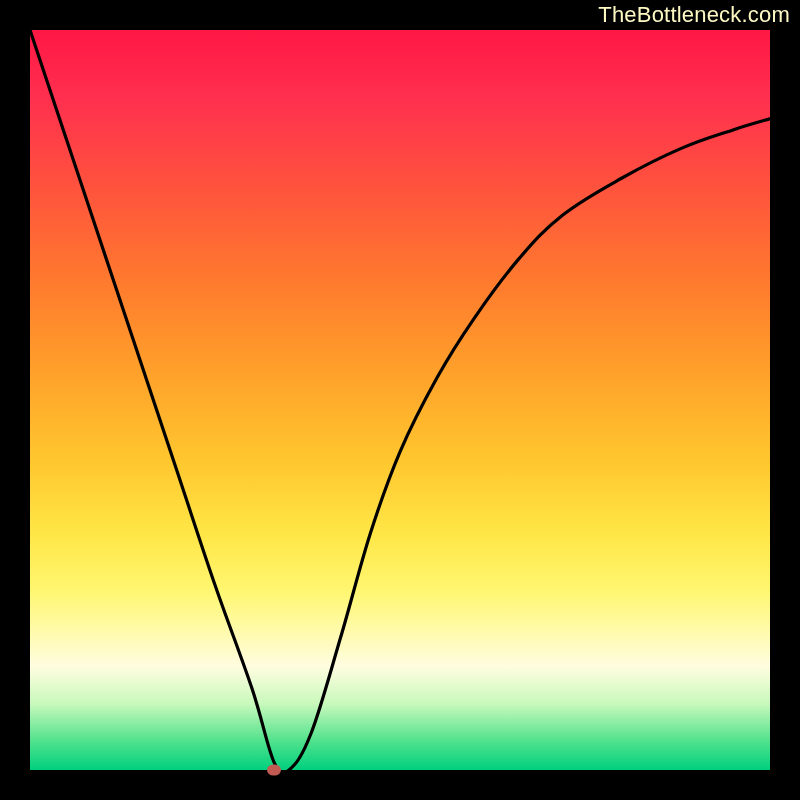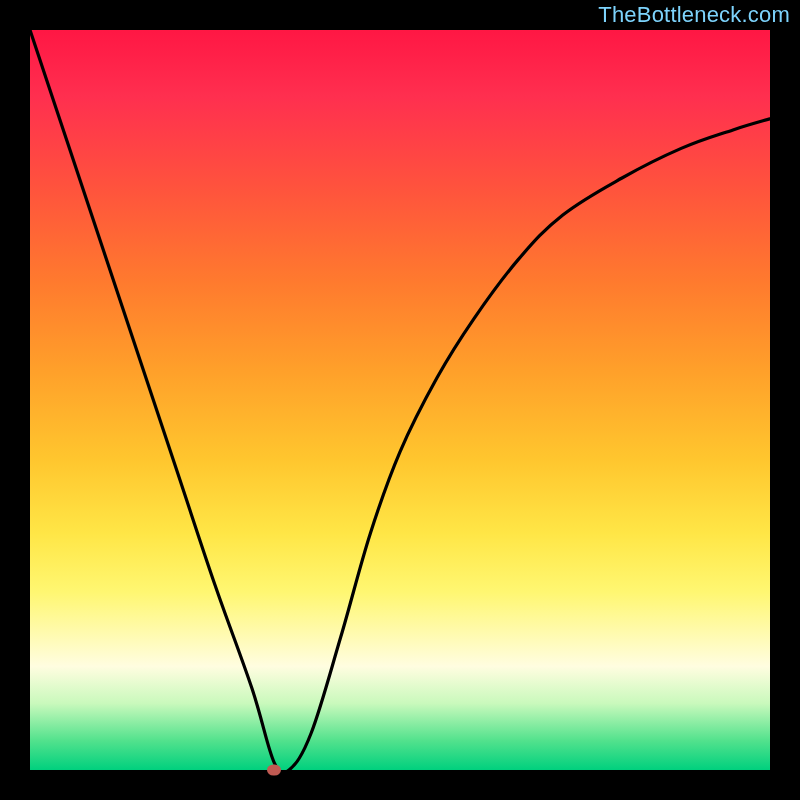--- a/index.html
+++ b/index.html
@@ -14,21 +14,21 @@
   .frame {
     position: relative;
     width: 800px;
     height: 800px;
     background: #000;
   }
   .watermark {
     position: absolute;
     top: 2px;
     right: 10px;
-    color: #7dd3fc;
+    color: #fef9c3;
     font-size: 22px;
     font-weight: 500;
     letter-spacing: 0.2px;
     z-index: 5;
   }
   .plot-area {
     position: absolute;
     left: 30px;
     top: 30px;
     width: 740px;

